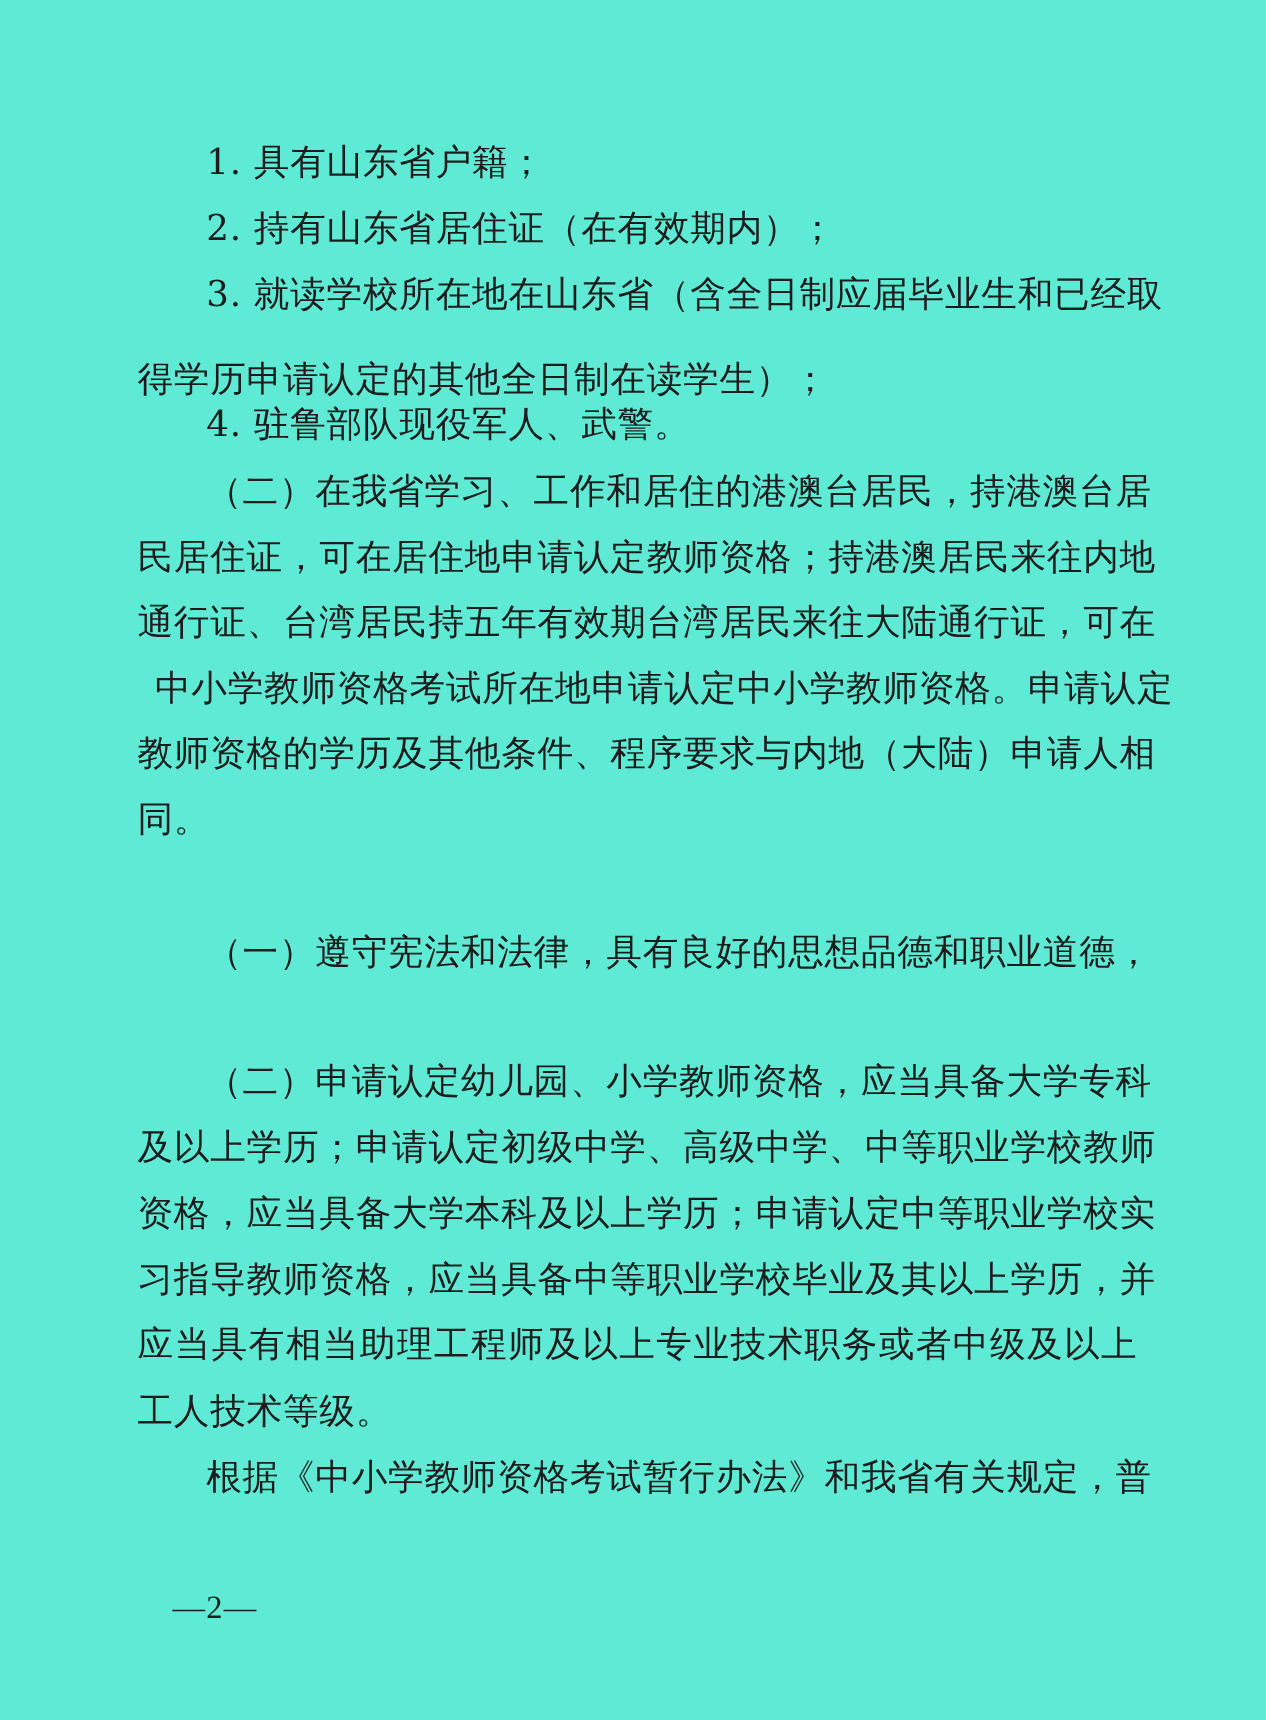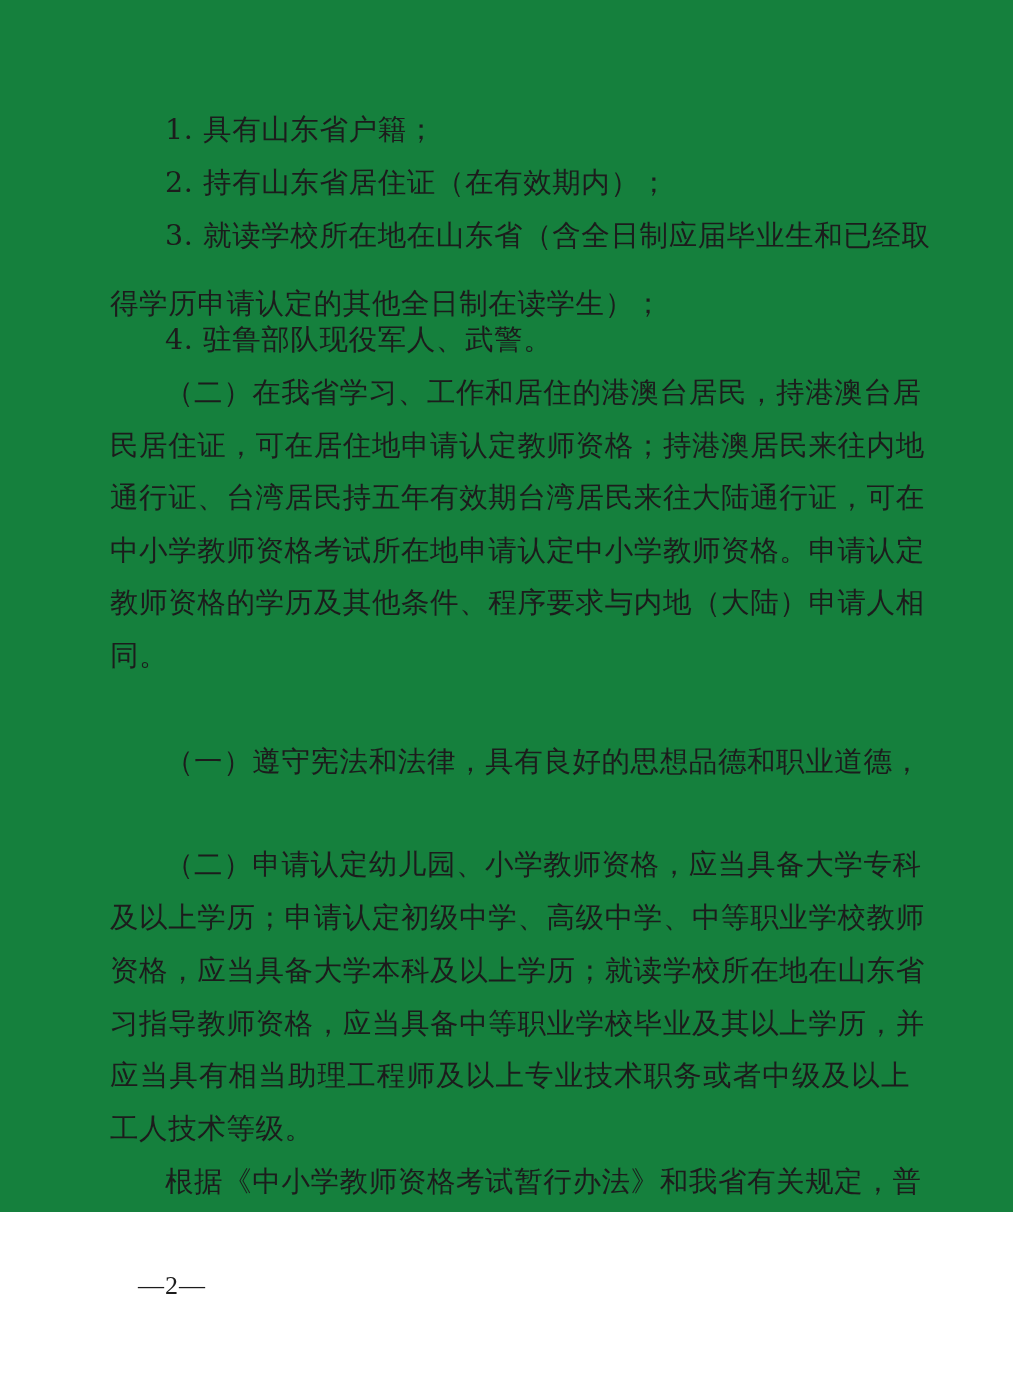--- a/index.html
+++ b/index.html
@@ -12,22 +12,22 @@
       height: 1376px;
       position: relative;
       overflow: hidden;
       font-family: "DejaVu Serif", "Liberation Serif", serif;
       color: #1a1a1a;
     }
     .page {
       position: absolute;
       left: 0; top: 0;
       width: 1013px;
-      height: 1212px;
-      background: #15803d;
+      height: 1376px;
+      background: #5eead4;
       text-decoration: underline;
     }
     .line {
       position: absolute;
       left: 110px;
       width: 800px;
       height: 40px;
       font-size: 28.5px;
       line-height: 40px;
       white-space: nowrap;
@@ -63,30 +63,30 @@
 
   <div class="line indent" style="top:110px;">1. 具有山东省户籍；</div>
   <div class="line indent" style="top:163px;">2. 持有山东省居住证（在有效期内）；</div>
   <div class="line indent justify" style="top:216px;">3. 就读学校所在地在山东省（含全日制应届毕业生和已经取</div>
   <div class="line" style="top:267px;margin-top:17px;">得学历申请认定的其他全日制在读学生）；</div>
   <div class="line indent" style="top:320px;">4. 驻鲁部队现役军人、武警。</div>
 
   <div class="line indent justify" style="top:373px;">（二）在我省学习、工作和居住的港澳台居民，持港澳台居</div>
   <div class="line justify" style="top:426px;">民居住证，可在居住地申请认定教师资格；持港澳居民来往内地</div>
   <div class="line justify" style="top:478px;">通行证、台湾居民持五年有效期台湾居民来往大陆通行证，可在</div>
-  <div class="line justify" style="top:531px;">中小学教师资格考试所在地申请认定中小学教师资格。申请认定</div>
+  <div class="line justify" style="top:531px;margin-left:14px;">中小学教师资格考试所在地申请认定中小学教师资格。申请认定</div>
   <div class="line justify" style="top:583px;">教师资格的学历及其他条件、程序要求与内地（大陆）申请人相</div>
   <div class="line" style="top:636px;">同。</div>
 
 
   <div class="line indent justify" style="top:742px;">（一）遵守宪法和法律，具有良好的思想品德和职业道德，</div>
 
   <div class="line justify" style="top:898px;">及以上学历；申请认定初级中学、高级中学、中等职业学校教师</div>
   <div class="line indent justify" style="top:845px;">（二）申请认定幼儿园、小学教师资格，应当具备大学专科</div>
-  <div class="line justify" style="top:951px;">资格，应当具备大学本科及以上学历；就读学校所在地在山东省</div>
+  <div class="line justify" style="top:951px;">资格，应当具备大学本科及以上学历；申请认定中等职业学校实</div>
   <div class="line justify" style="top:1004px;">习指导教师资格，应当具备中等职业学校毕业及其以上学历，并</div>
   <div class="line justify" style="top:1056px;">应当具有相当助理工程师及以上专业技术职务或者中级及以上</div>
   <div class="line" style="top:1109px;">工人技术等级。</div>
 
   <div class="line indent justify" style="top:1162px;">根据《中小学教师资格考试暂行办法》和我省有关规定，普</div>
 
   <div class="page-number">—2—</div>
 </div>
 
 </body></html>

